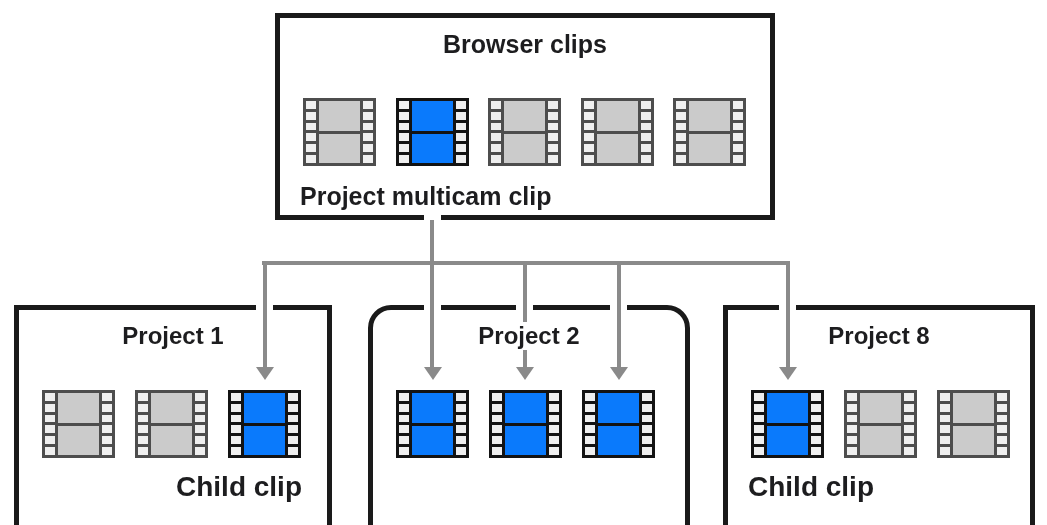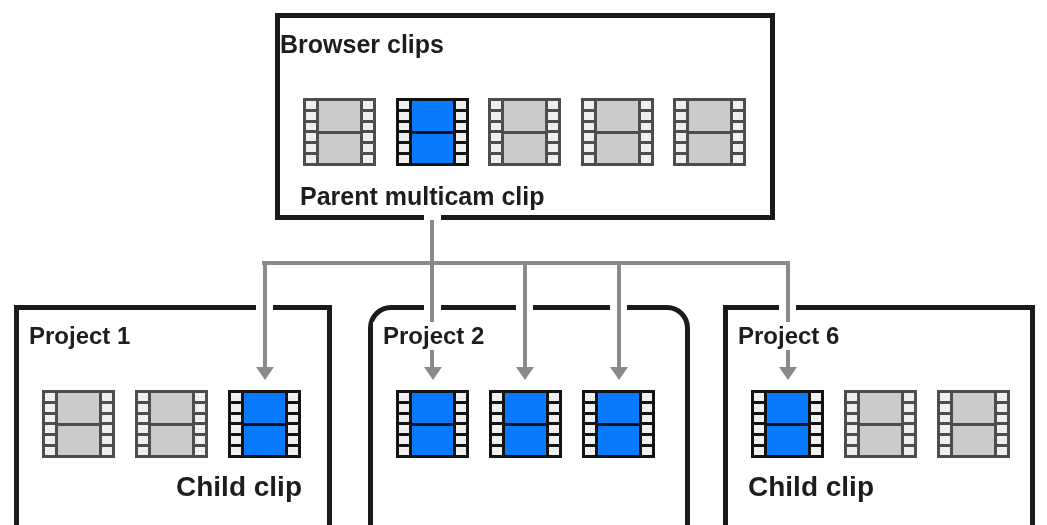--- a/index.html
+++ b/index.html
@@ -16,21 +16,21 @@
     border:5px solid var(--box-border,#1a1a1a);
     background:transparent;
   }
   .browser-box { left:275px; top:13px; width:500px; height:207px; }
   .project-box { top:305px; height:248px; }
   .p1 { left:14px;  width:318px; }
   .p2 { left:368px; width:322px;border-radius:23px; }
   .p3 { left:723px; width:312px; }
 
   .box h2 {
-    margin:12px 0 0 0; 
+    margin:12px 0 0 0; text-align:center;
     font-size:24px; line-height:28px; font-weight:700;
     position:relative; z-index:4;
   }
   .browser-box h2 { font-size:25px; margin-top:12px; }
   .box h2 .title-chip { display:inline-block; background:var(--background,#fff); padding:0 10px; }
 
   .clips-row { position:absolute; left:23px; top:80px; display:flex; gap:20px; z-index:1; }
   .browser-box .clips-row { gap:19.5px; }
 
   
@@ -194,21 +194,21 @@
           <span class="holes">
             <span class="hole"></span>
             <span class="hole"></span>
             <span class="hole"></span>
             <span class="hole"></span>
             <span class="hole"></span>
             <span class="hole"></span>
           </span>
         </div>
       </div>
-    <div class="caption">Parent multicam clip</div>
+    <div class="caption">Project multicam clip</div>
   </section>
 
   <div class="gap-patch patch-browser"></div>
   <div class="gap-patch patch-a"></div>
   <div class="gap-patch patch-b"></div>
   <div class="gap-patch patch-c"></div>
   <div class="gap-patch patch-d"></div>
   <div class="gap-patch patch-e"></div>
 
   <div class="h-line"></div>
@@ -362,21 +362,21 @@
             <span class="hole"></span>
             <span class="hole"></span>
             <span class="hole"></span>
             <span class="hole"></span>
           </span>
         </div>
       </div>
   </section>
 
   <section class="box project-box p3">
-    <h2><span class="title-chip">Project 6</span></h2>
+    <h2><span class="title-chip">Project 8</span></h2>
     <div class="clips-row">
         <div class="clip blue">
           <span class="holes">
             <span class="hole"></span>
             <span class="hole"></span>
             <span class="hole"></span>
             <span class="hole"></span>
             <span class="hole"></span>
             <span class="hole"></span>
           </span>

